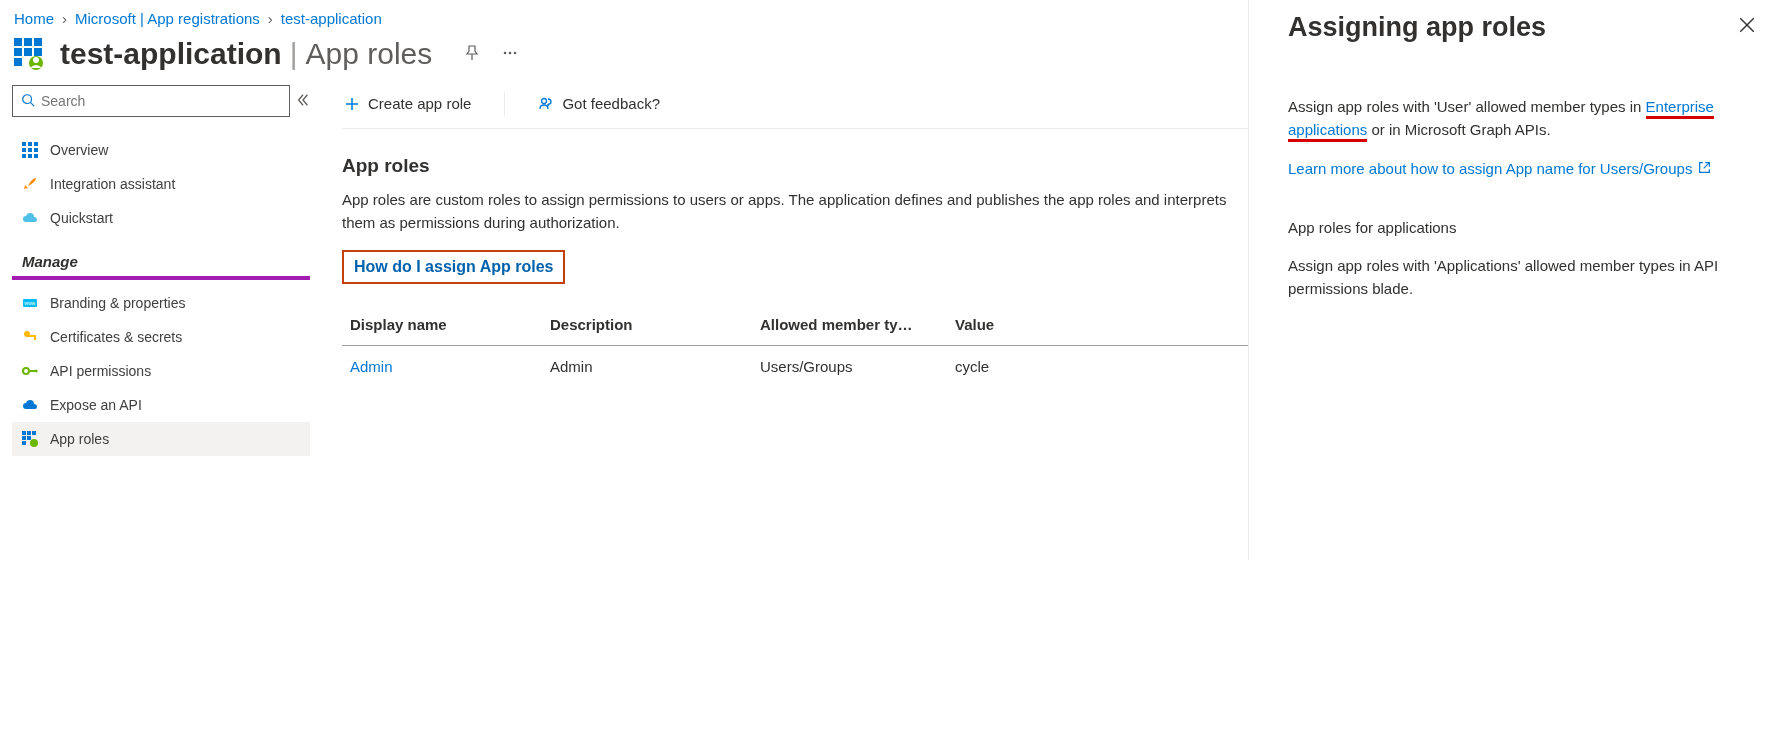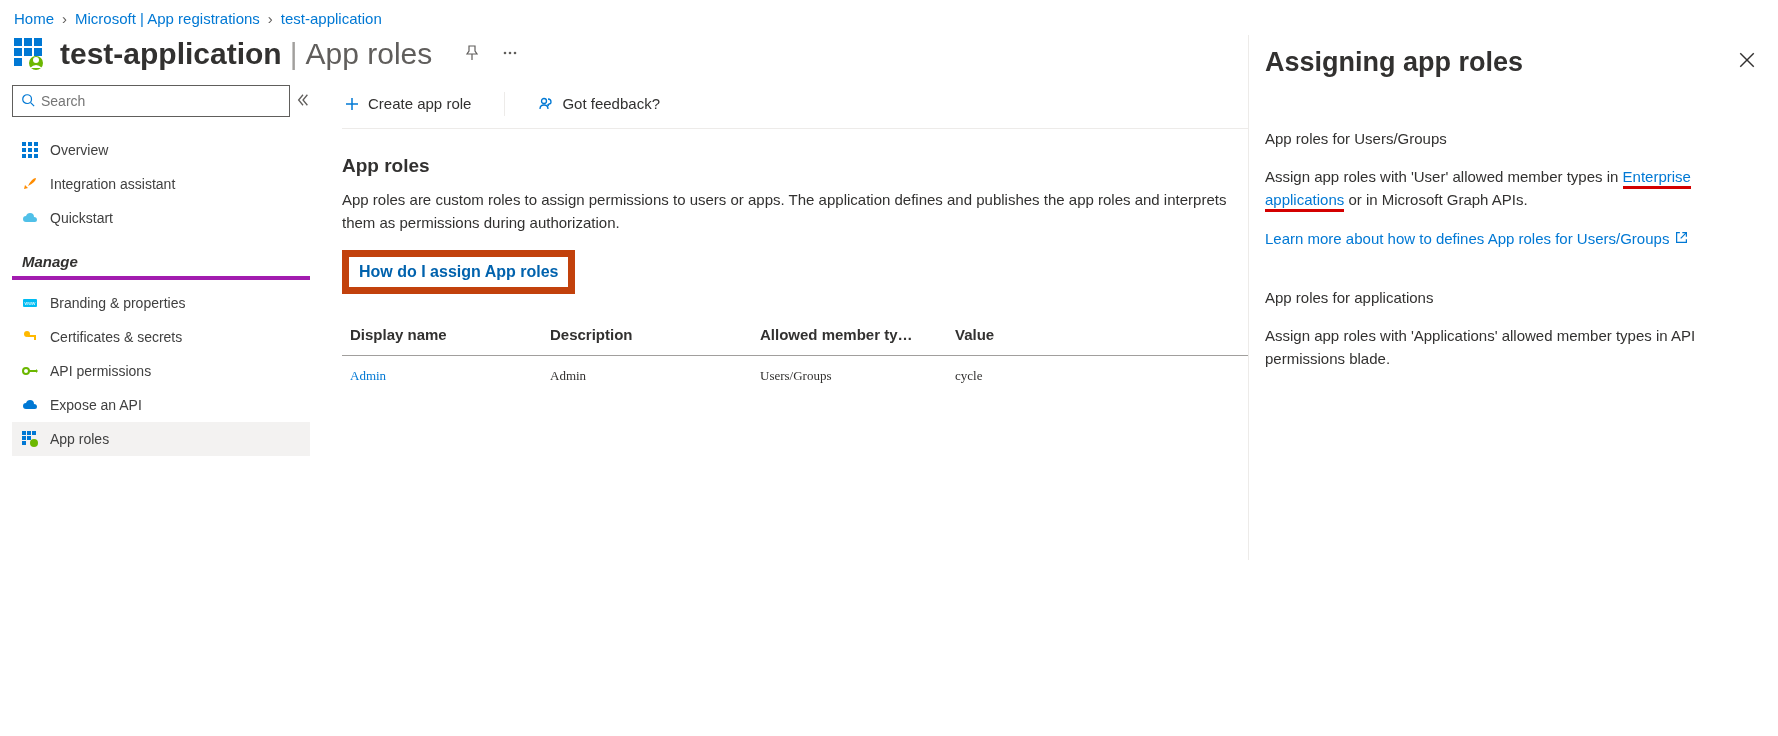--- a/index.html
+++ b/index.html
@@ -1,21 +1,21 @@
 <!DOCTYPE html>
 <html><head>
   <meta charset="utf-8">
   <style>
     * { box-sizing: border-box; margin: 0; padding: 0; }
     body { font-family: "Segoe UI", -apple-system, sans-serif; font-size: 14px; color: #323130; background: #fff; }
     a { color: #0078d4; text-decoration: none; }
 
     .layout { display: flex; width: 1778px; height: 560px; overflow: hidden; }
     .main { flex: 1; padding: 6px 0 0 12px; overflow: hidden; }
-    .side-panel { width: 530px; border-left: 1px solid #edebe9; padding: 12px 16px; position: relative; margin-top: 35px; }
+    .side-panel { width: 530px; border-left: 1px solid #edebe9; padding: 12px 39px; position: relative; }
 
     
     .breadcrumb { display: flex; align-items: center; gap: 8px; font-size: 15px; padding: 4px 0 8px 2px; }
     .breadcrumb .sep { color: #605e5c; }
     .breadcrumb a { color: #0078d4; }
 
     
     .title-row { display: flex; align-items: center; gap: 14px; padding: 2px 0 14px 2px; }
     .title-icon { width: 32px; height: 32px; }
     .title-text { display: flex; align-items: baseline; gap: 8px; }
@@ -46,27 +46,27 @@
     
     .toolbar { display: flex; align-items: center; gap: 31px; border-bottom: 1px solid #edebe9; padding: 6px 0 12px; }
     .tool-btn { display: flex; align-items: center; gap: 8px; background: none; border: none; cursor: pointer; font-size: 15px; color: #323130; padding: 4px 2px; }
     .tool-btn .tool-icon { color: #0078d4; width: 16px; height: 16px; }
     .tool-sep { width: 1px; height: 24px; background: #edebe9; }
 
     
     .section-heading { font-size: 19px; margin: 26px 0 12px; }
     .section-desc { color: #323130; line-height: 1.5; font-size: 15px; }
     .howlink-wrap { margin-top: 16px; }
-    .howlink { font-size: 16px; font-weight: 600; color: #0062ad; display: inline-block; border: 7px solid #c2410c; padding: 6px 10px; }
+    .howlink { font-size: 16px; font-weight: 600; color: #0062ad; display: inline-block; border: 2px solid #c2410c; padding: 6px 10px; }
 
     
     .tbl { margin-top: 20px; }
     .tbl-head, .tbl-row { display: grid; grid-template-columns: 200px 210px 195px 90px; gap: 0; align-items: center; padding: 12px 8px; }
     .tbl-head { font-weight: 600; font-size: 15px; border-bottom: 1px solid #a19f9d; }
-    .tbl-row { font-size: 13px; font-family: Liberation Serif, serif; }
+    .tbl-row { font-size: 15px; }
     .tbl-row a { color: #0078d4; }
     .ellipsis { white-space: nowrap; overflow: hidden; text-overflow: ellipsis; }
 
     
     .panel-close { position: absolute; top: 16px; right: 22px; background: none; border: none; cursor: pointer; color: #323130; }
     .panel-close svg { width: 18px; height: 18px; }
     .panel-title { font-size: 27px; font-weight: 600; margin-bottom: 52px; }
     .panel-sub { font-size: 15px; margin-bottom: 18px; color: #323130; }
     .panel-text { font-size: 15px; line-height: 1.55; margin-bottom: 18px; }
     .panel-link { color: #0078d4; font-size: 15px; display: inline-flex; align-items: center; gap: 6px; }
@@ -284,26 +284,25 @@
   <div class="side-panel">
     <button class="panel-close">
       <svg viewBox="0 0 16 16" stroke="currentColor" stroke-width="1.2">
           <line x1="2" y1="2" x2="14" y2="14"></line>
           <line x1="14" y1="2" x2="2" y2="14"></line>
         </svg>
     </button>
     <h2 class="panel-title">Assigning app roles</h2>
 
     <div class="panel-block">
-      <div class="panel-sub">App roles for Users/Groups</div>
       <p class="panel-text">
         <span>Assign app roles with 'User' allowed member types in </span><a href="#"><span class="underline-red">Enterprise applications</span></a><span> or in Microsoft Graph APIs.</span>
       </p>
       <a href="#" class="panel-link">
-        <span>Learn more about how to defines App roles for Users/Groups</span>
+        <span>Learn more about how to assign App name for Users/Groups</span>
         <span>
           <svg class="ext-icon" viewBox="0 0 16 16" fill="none" stroke="currentColor" stroke-width="1.5">
               <path d="M6 2 L2 2 L2 14 L14 14 L14 10"></path>
               <path d="M9 2 L14 2 L14 7"></path>
               <line x1="14" y1="2" x2="7" y2="9"></line>
             </svg>
         </span>
       </a>
     </div>
 

